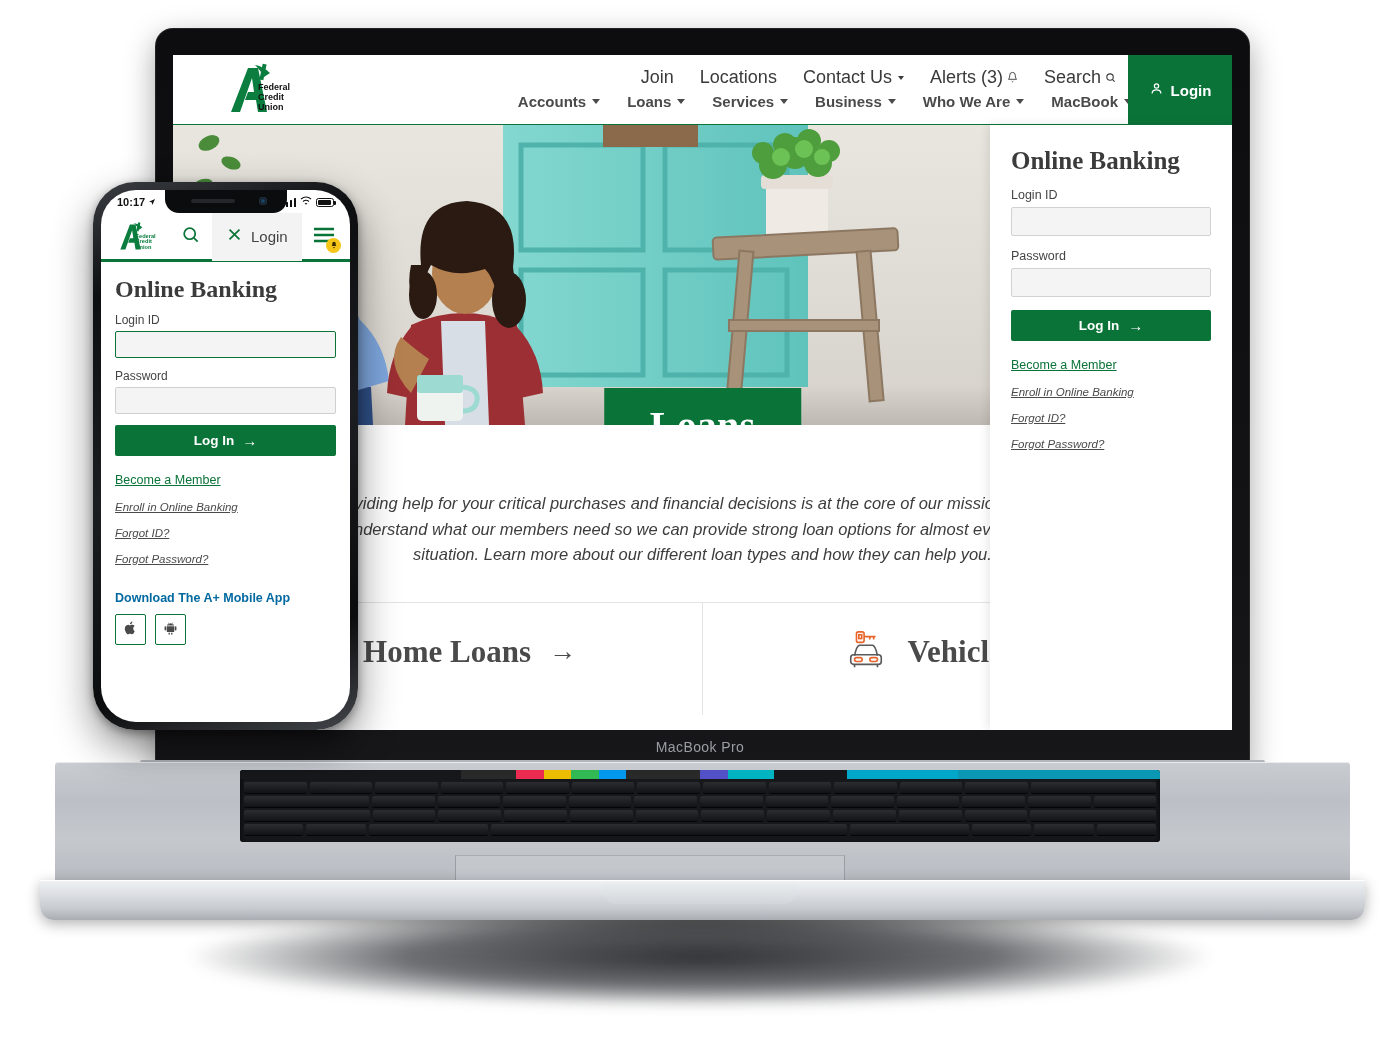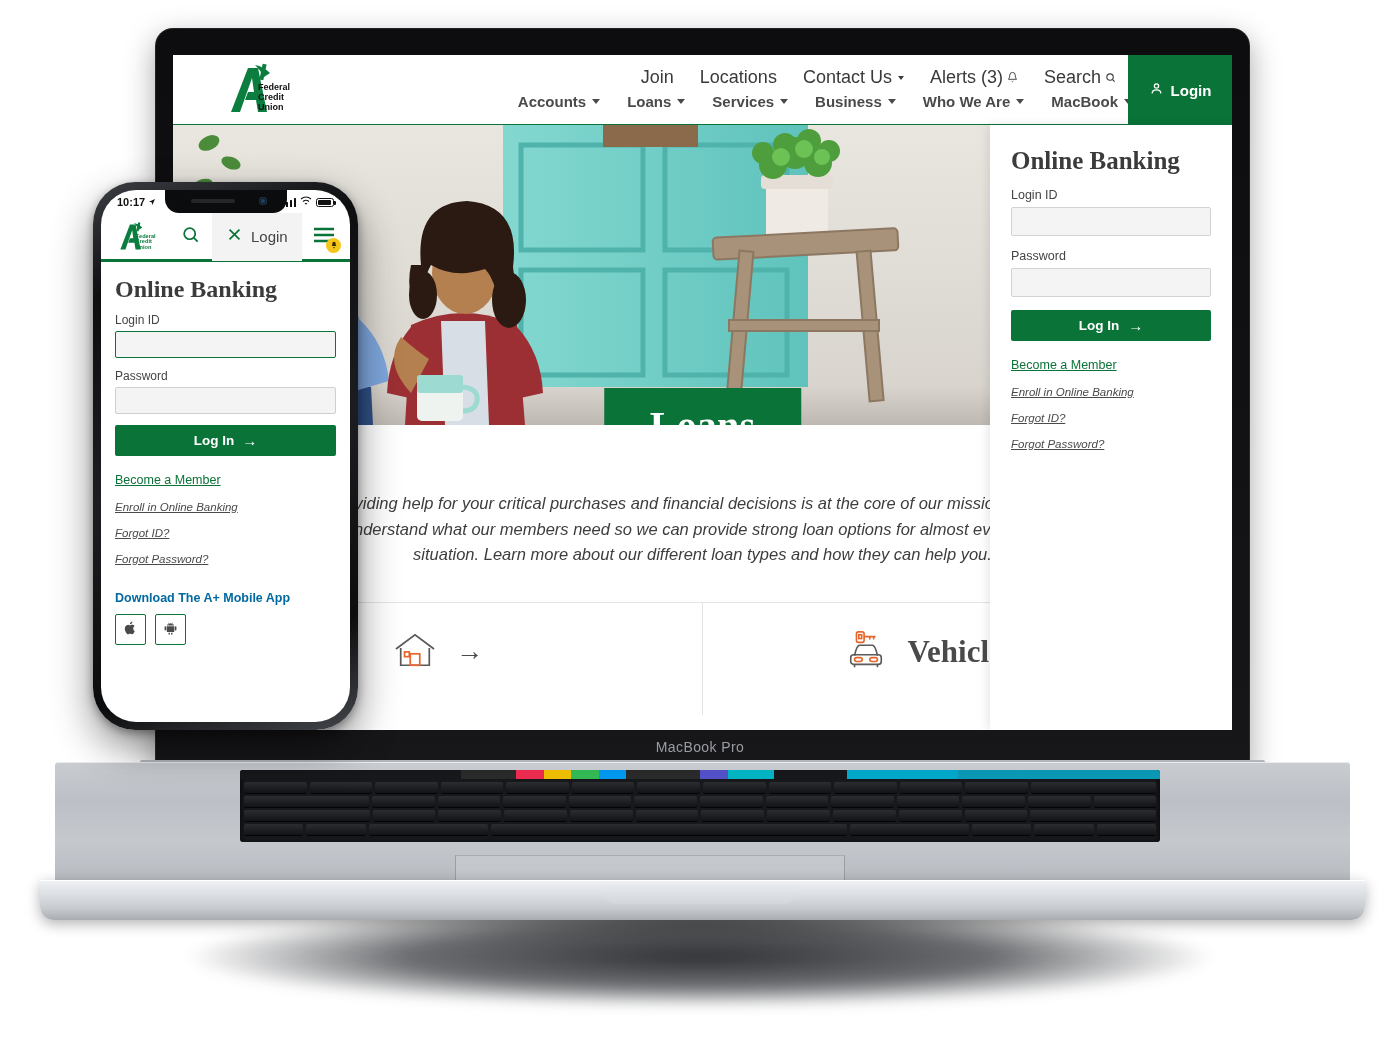--- a/index.html
+++ b/index.html
@@ -428,20 +428,21 @@
         <div class="cards">
           <div class="card">
             <span>
               <svg width="46" height="40" viewBox="0 0 48 42" fill="none" stroke="#5a5a5a" stroke-width="1.8">
                 <path d="M4 20 L24 5 L44 20" stroke="#5a5a5a"></path>
                 <path d="M9 19 V37 H39 V19" stroke="#5a5a5a"></path>
                 <rect x="19" y="25" width="10" height="12" stroke="#e8642a"></rect>
                 <rect x="13" y="23" width="5" height="5" stroke="#e8642a"></rect>
               </svg>
             </span>
+            <span class="card-title">Home Loans</span>
             <span class="card-arrow">→</span>
           </div>
           <div class="card">
             <span>
               <svg width="46" height="42" viewBox="0 0 48 44" fill="none" stroke="#5a5a5a" stroke-width="1.7">
                 <rect x="14" y="3" width="8" height="11" rx="2" stroke="#e8642a"></rect>
                 <rect x="16.5" y="6" width="3" height="4" stroke="#e8642a"></rect>
                 <path d="M22 8 H34 M28 8 v3 M32 8 v3" stroke="#e8642a"></path>
                 <path d="M12 28 q2 -10 5 -11 h14 q3 1 5 11" stroke="#5a5a5a"></path>
                 <rect x="8" y="27" width="32" height="10" rx="3" stroke="#5a5a5a"></rect>

